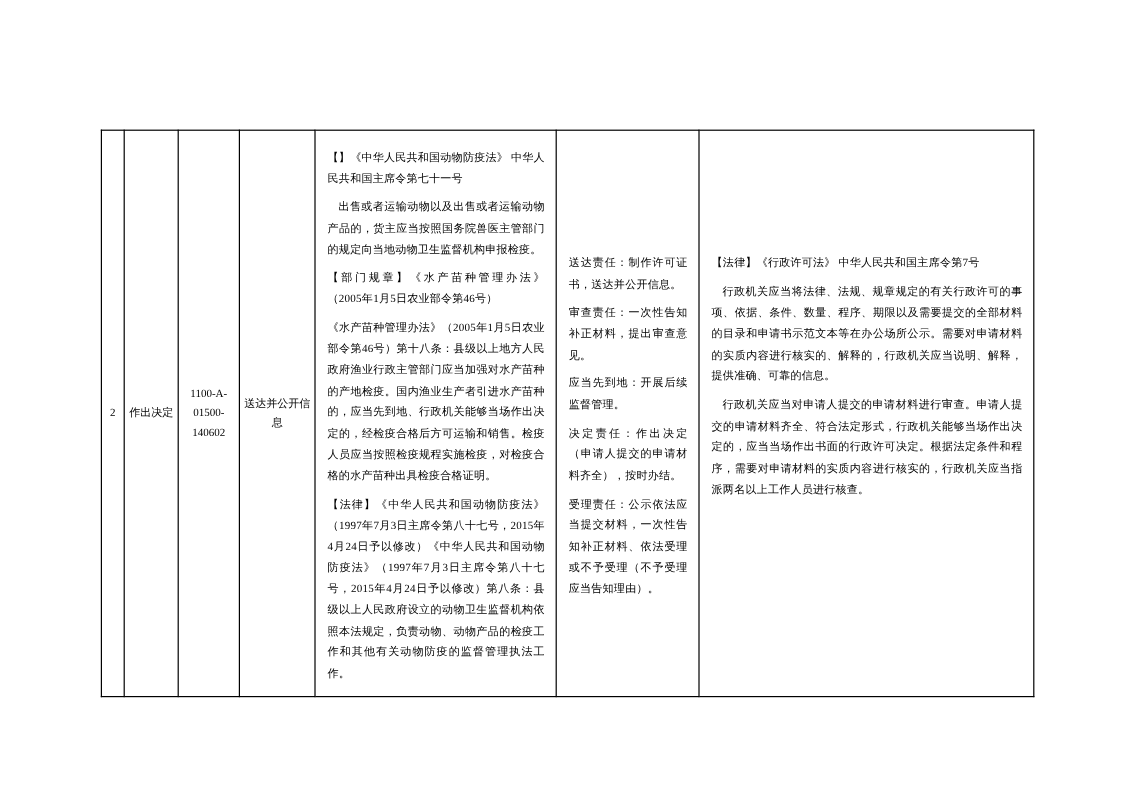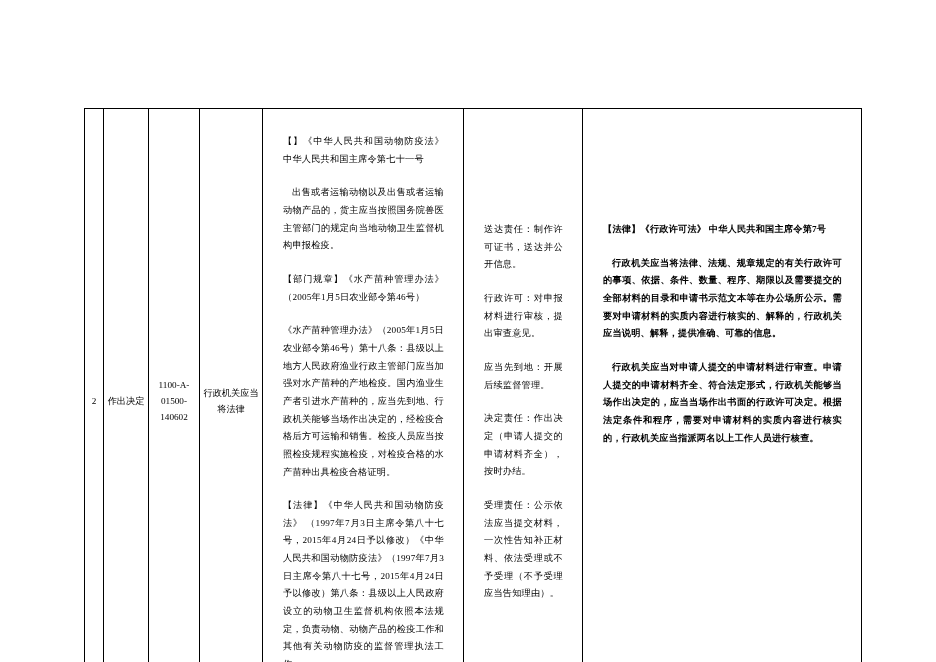--- a/index.html
+++ b/index.html
@@ -32,31 +32,31 @@
     border: 1px solid #000000;
     vertical-align: top;
     padding: 0;
   }
   .col-no      { width: 18px; }
   .col-type    { width: 44px; }
   .col-code    { width: 50px; margin-left: 12px; }
   .col-name    { width: 62px; }
   .col-basis   { width: 200px; }
   .col-resp    { width: 118px; }
-  .col-law     { width: 278px; font-weight: bold; }
+  .col-law     { width: 278px; }
 
   .cell {
     padding: 3px 3px 3px 4px;
     font-size: 9.2px;
     line-height: 1.92;
     letter-spacing: 0.2px;
     text-align: justify;
   }
   .cell p {
-    margin: 16px;
+    margin: 6px;
   }
   .cell p.indent {
     text-indent: 9px;
   }
   .v-mid {
     display: flex;
     align-items: center;
     justify-content: center;
     height: 100%;
     min-height: 440px;
@@ -99,36 +99,36 @@
             <span class="center-text">作出决定</span>
           </div>
         </td>
         <td class="col-code tall">
           <div class="v-mid">
             <span class="center-text">1100-A-01500-140602</span>
           </div>
         </td>
         <td class="col-name tall">
           <div class="v-mid">
-            <span class="center-text">行政机关应当将法律</span>
+            <span class="center-text">送达并公开信息</span>
           </div>
         </td>
         <td class="col-basis tall">
           <div class="cell cell-basis">
             <p>【】《中华人民共和国动物防疫法》     中华人民共和国主席令第七十一号</p>
             <p class="indent">出售或者运输动物以及出售或者运输动物产品的，货主应当按照国务院兽医主管部门的规定向当地动物卫生监督机构申报检疫。</p>
             <p>【部门规章】《水产苗种管理办法》     （2005年1月5日农业部令第46号）</p>
             <p>《水产苗种管理办法》（2005年1月5日农业部令第46号）第十八条：县级以上地方人民政府渔业行政主管部门应当加强对水产苗种的产地检疫。国内渔业生产者引进水产苗种的，应当先到地、行政机关能够当场作出决定的，经检疫合格后方可运输和销售。检疫人员应当按照检疫规程实施检疫，对检疫合格的水产苗种出具检疫合格证明。</p>
             <p>【法律】《中华人民共和国动物防疫法》     （1997年7月3日主席令第八十七号，2015年4月24日予以修改）《中华人民共和国动物防疫法》（1997年7月3日主席令第八十七号，2015年4月24日予以修改）第八条：县级以上人民政府设立的动物卫生监督机构依照本法规定，负责动物、动物产品的检疫工作和其他有关动物防疫的监督管理执法工作。</p>
           </div>
         </td>
         <td class="col-resp tall">
           <div class="cell cell-resp">
             <p>送达责任：制作许可证书，送达并公开信息。</p>
-            <p>行政许可：对申报材料进行审核，提出审查意见。</p>
+            <p>审查责任：一次性告知补正材料，提出审查意见。</p>
             <p>应当先到地：开展后续监督管理。</p>
             <p>决定责任：作出决定（申请人提交的申请材料齐全），按时办结。</p>
             <p>受理责任：公示依法应当提交材料，一次性告知补正材料、依法受理或不予受理（不予受理应当告知理由）。</p>
           </div>
         </td>
         <td class="col-law tall">
           <div class="cell cell-law">
             <p>【法律】《行政许可法》     中华人民共和国主席令第7号</p>
             <p class="indent">行政机关应当将法律、法规、规章规定的有关行政许可的事项、依据、条件、数量、程序、期限以及需要提交的全部材料的目录和申请书示范文本等在办公场所公示。需要对申请材料的实质内容进行核实的、解释的，行政机关应当说明、解释，提供准确、可靠的信息。</p>
             <p class="indent">行政机关应当对申请人提交的申请材料进行审查。申请人提交的申请材料齐全、符合法定形式，行政机关能够当场作出决定的，应当当场作出书面的行政许可决定。根据法定条件和程序，需要对申请材料的实质内容进行核实的，行政机关应当指派两名以上工作人员进行核查。</p>

